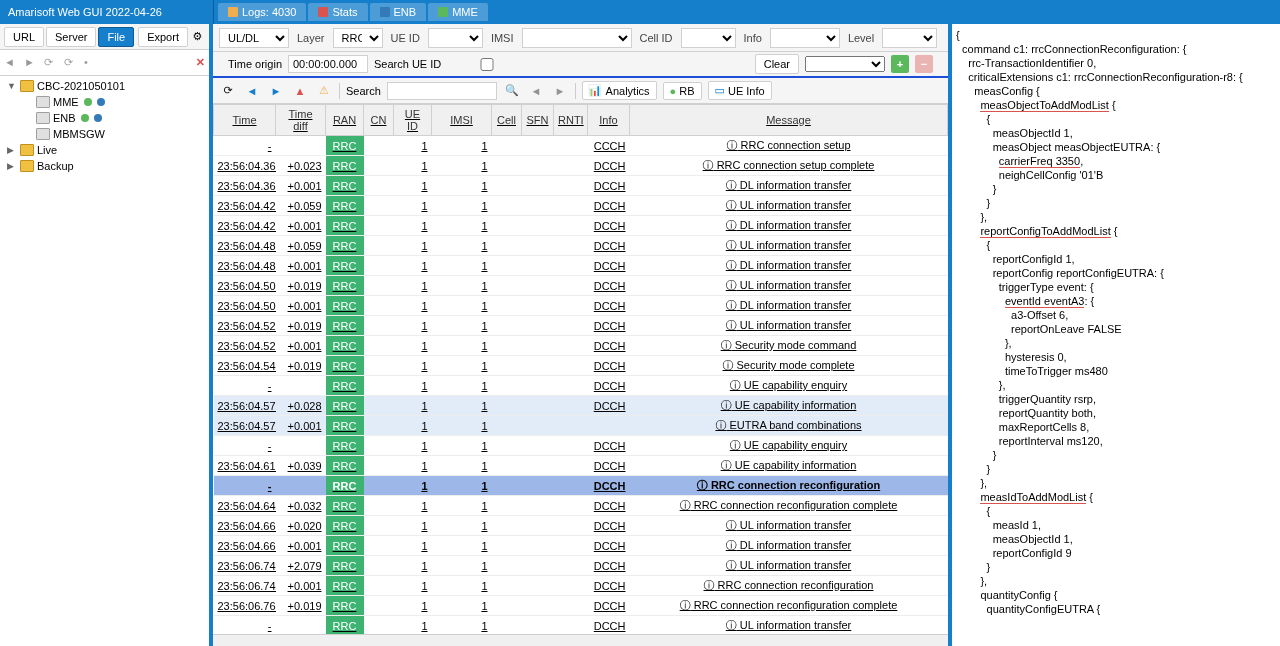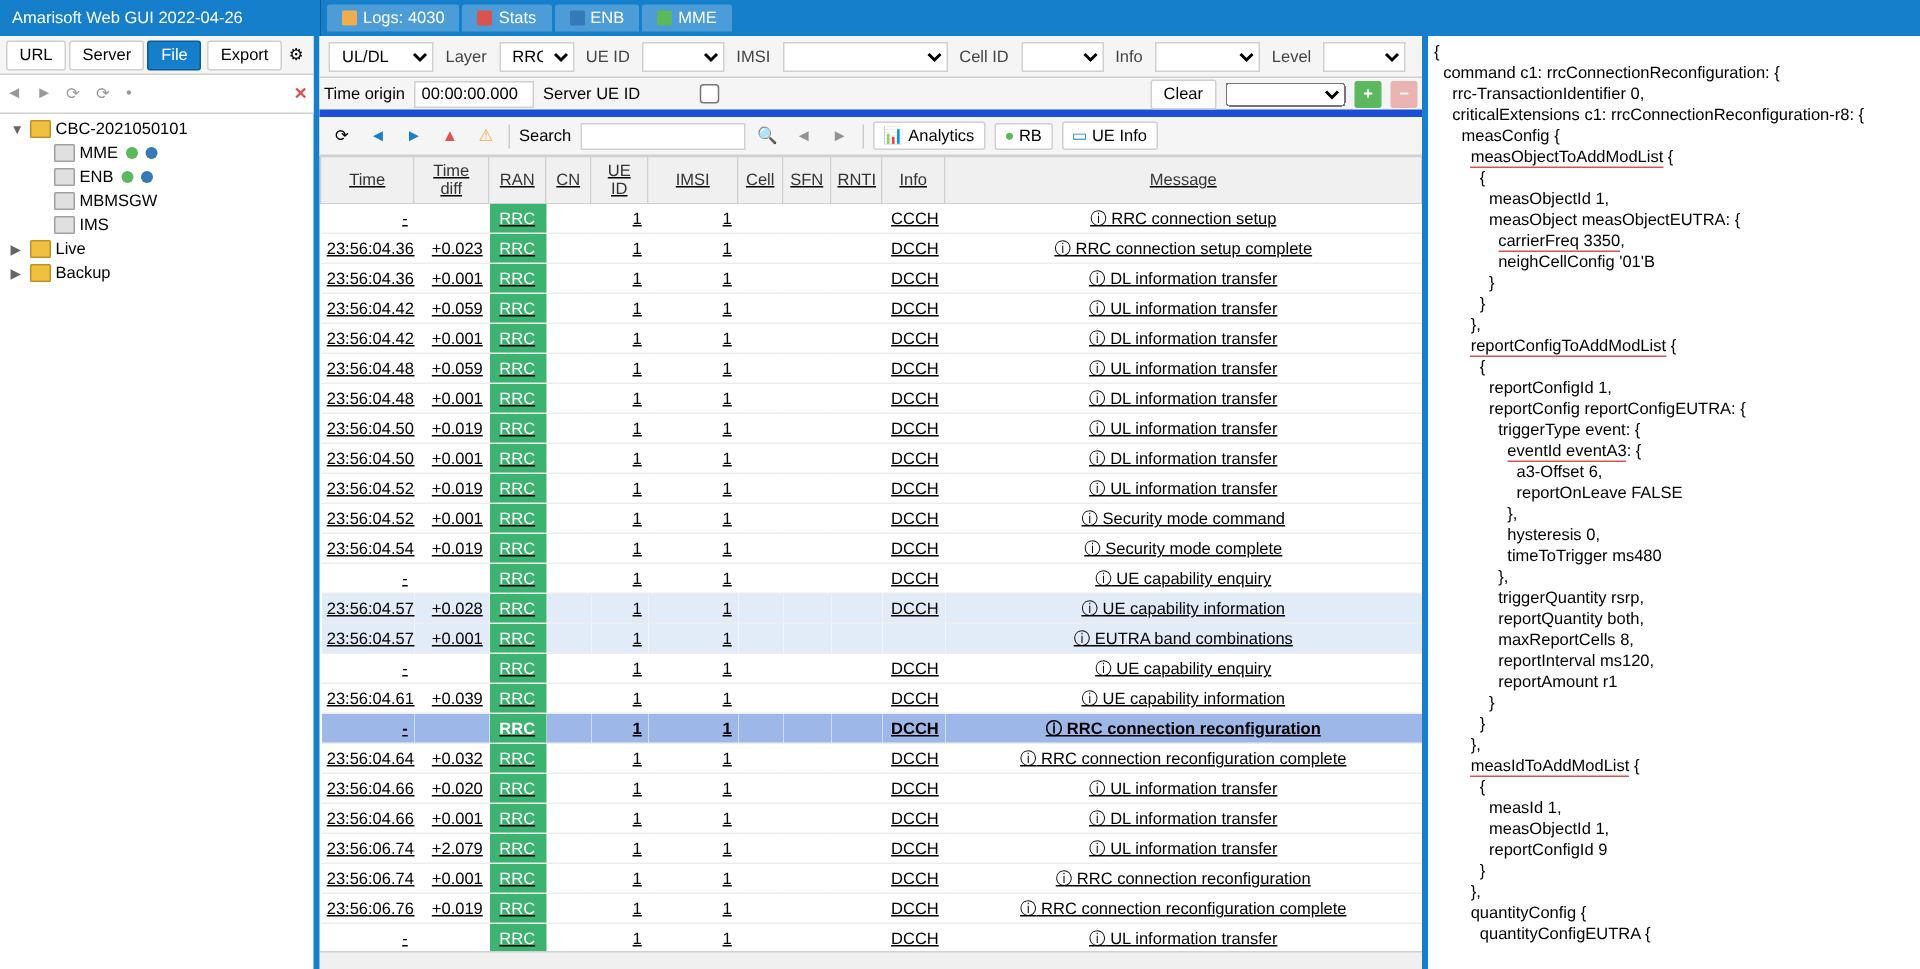--- a/index.html
+++ b/index.html
@@ -42,21 +42,21 @@
 .node-dot { width: 8px; height: 8px; border-radius: 50%; display: inline-block; margin-left: 2px; }
 .dot-green { background: #5cb85c; }
 .dot-blue { background: #337ab7; }
 
 
 .filter-bar { background: #f5f5f5; height: 28px; display: flex; align-items: center; padding: 0 6px; gap: 8px; border-bottom: 1px solid #d0d0d0; }
 .filter-bar select, .filter-bar input { border: 1px solid #d0d0d0; padding: 2px 4px; font-size: 11px; background: #fff; }
 .filter-label { color: #444; }
 
 
-.origin-bar { background: #f5f5f5; height: 26px; display: flex; align-items: center; padding: 0 3px; gap: 6px; border-bottom: 5px solid #1d4ed8; }
+.origin-bar { background: #f5f5f5; height: 26px; display: flex; align-items: center; padding: 0 15px; gap: 6px; border-bottom: 2px solid #1d4ed8; }
 .origin-bar input { border: 1px solid #d0d0d0; padding: 2px 4px; width: 80px; }
 .origin-bar .spacer { flex: 1; }
 .plus-btn { width: 18px; height: 18px; background: #5cb85c; color: #fff; border-radius: 2px; display: flex; align-items: center; justify-content: center; cursor: pointer; font-weight: bold; }
 .minus-btn { width: 18px; height: 18px; background: #d9534f; color: #fff; border-radius: 2px; display: flex; align-items: center; justify-content: center; cursor: pointer; font-weight: bold; opacity: 0.4; }
 
 
 .search-bar { background: #f5f5f5; height: 26px; display: flex; align-items: center; padding: 0 6px; gap: 6px; border-bottom: 1px solid #d0d0d0; }
 .search-bar input { border: 1px solid #d0d0d0; padding: 2px 4px; width: 110px; }
 .nav-icon { width: 18px; height: 18px; display: flex; align-items: center; justify-content: center; cursor: pointer; border-radius: 2px; }
 .sep { width: 1px; height: 16px; background: #ccc; }
@@ -142,26 +142,20 @@
           <span class="node-dot dot-green"></span>
           <span class="node-dot dot-blue"></span>
         </div>
         <div class="tree-node">
           <span class="tree-indent" style="width:16px"></span>
           <span class="tree-arrow"></span>
           <span class="tree-icon file-icon"></span>
           <span>MBMSGW</span>
         </div>
         <div class="tree-node">
-          <span class="tree-indent" style="width:16px"></span>
-          <span class="tree-arrow"></span>
-          <span class="tree-icon file-icon"></span>
-          <span>IMS</span>
-        </div>
-        <div class="tree-node">
           <span class="tree-indent" style="width:0px"></span>
           <span class="tree-arrow">▶</span>
           <span class="tree-icon folder-icon"></span>
           <span>Live</span>
         </div>
         <div class="tree-node">
           <span class="tree-indent" style="width:0px"></span>
           <span class="tree-arrow">▶</span>
           <span class="tree-icon folder-icon"></span>
           <span>Backup</span>
@@ -204,21 +198,21 @@
       <select style="width:55px"><option></option></select>
       <span class="filter-label">Info</span>
       <select style="width:70px"><option></option></select>
       <span class="filter-label">Level</span>
       <select style="width:55px"><option></option></select>
     </div>
 
     <div class="origin-bar">
       <span>Time origin</span>
       <input value="00:00:00.000" style="">
-      <span>Server UE ID</span>
+      <span>Search UE ID</span>
       <input type="checkbox" style="">
       <span class="spacer"></span>
       <button class="tb-btn">Clear</button>
       <select style="width:80px"><option></option></select>
       <span class="plus-btn">+</span>
       <span class="minus-btn">−</span>
     </div>
 
     <div class="search-bar">
       <span class="nav-icon">⟳</span>
@@ -633,21 +627,20 @@
       <div class="code-line">                  a3-Offset 6,</div>
       <div class="code-line">                  reportOnLeave FALSE</div>
       <div class="code-line">                },</div>
       <div class="code-line">                hysteresis 0,</div>
       <div class="code-line">                timeToTrigger ms480</div>
       <div class="code-line">              },</div>
       <div class="code-line">              triggerQuantity rsrp,</div>
       <div class="code-line">              reportQuantity both,</div>
       <div class="code-line">              maxReportCells 8,</div>
       <div class="code-line">              reportInterval ms120,</div>
-      <div class="code-line">              reportAmount r1</div>
       <div class="code-line">            }</div>
       <div class="code-line">          }</div>
       <div class="code-line">        },</div>
       <div class="code-line">        <span class="hl">measIdToAddModList</span> {</div>
       <div class="code-line">          {</div>
       <div class="code-line">            measId 1,</div>
       <div class="code-line">            measObjectId 1,</div>
       <div class="code-line">            reportConfigId 9</div>
       <div class="code-line">          }</div>
       <div class="code-line">        },</div>

